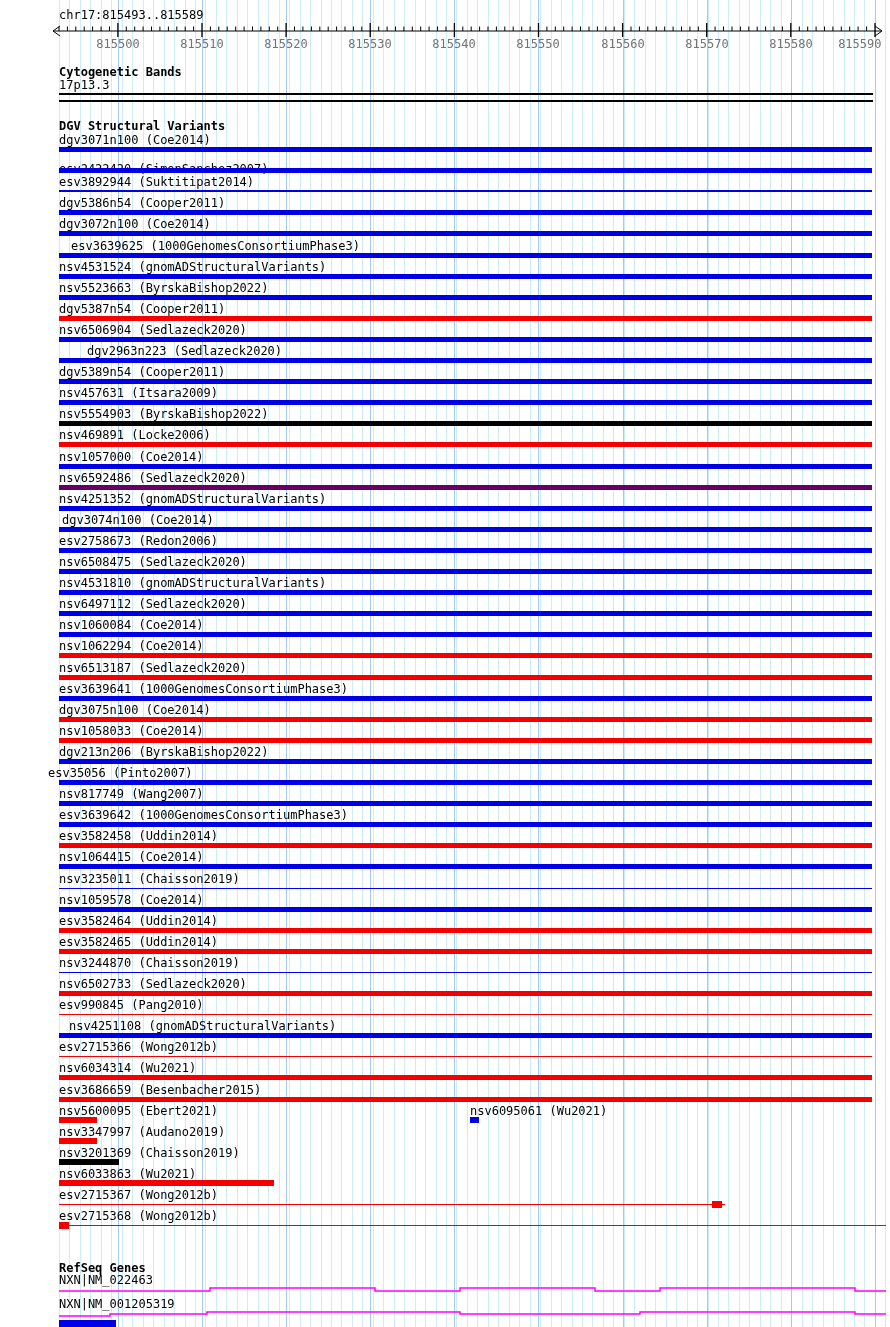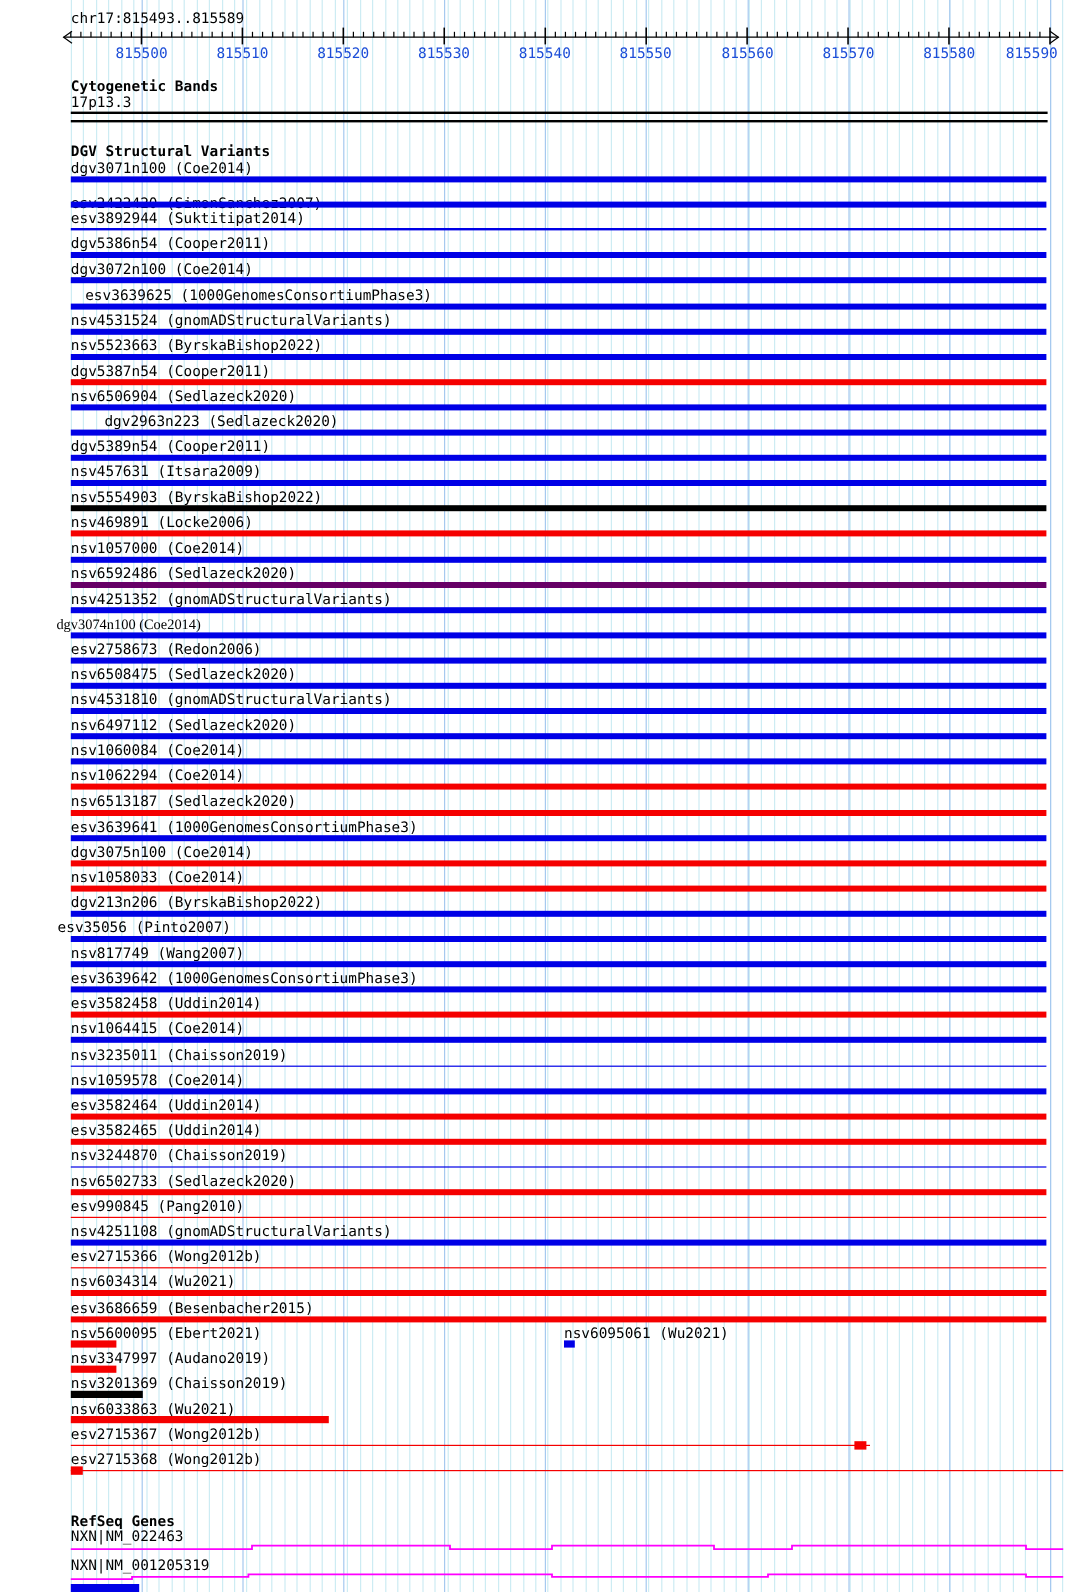--- a/index.html
+++ b/index.html
@@ -4,21 +4,21 @@
 <style>
   html,body{margin:0;padding:0;background:#fff;}
   #canvas{
     position:relative;width:890px;height:1327px;background:#ffffff;
     overflow:hidden;font-family:"DejaVu Sans Mono",monospace;
   }
   .gridline{position:absolute;top:0;height:1327px;width:1px;pointer-events:none;}
   .lbl{position:absolute;font:12px "DejaVu Sans Mono",monospace;line-height:12px;
        color:#000;white-space:nowrap;}
   .hdr{font-weight:bold;}
-  .tick-label{position:absolute;font:12px "DejaVu Sans Mono",monospace;color:#1d4ed8;
+  .tick-label{position:absolute;font:12px "DejaVu Sans Mono",monospace;color:#737373;
        white-space:nowrap;transform:translateX(-50%);}
   #cytoband-rect{position:absolute;left:59px;top:93px;width:814px;height:9px;
        border-top:2px solid #000;border-bottom:2px solid #000;box-sizing:border-box;}
   svg{position:absolute;left:0;top:0;}
 </style>
 </head>
 <body>
 
 <div id="canvas">
   <div id="grid">
@@ -273,21 +273,21 @@
       <div class="lbl" style="left: 59px; top: 408px;">nsv5554903 (ByrskaBishop2022)</div>
       <div style="position: absolute; left: 59px; top: 421px; width: 813px; height: 5px; background: rgb(0, 0, 0);"></div>
       <div class="lbl" style="left: 59px; top: 429px;">nsv469891 (Locke2006)</div>
       <div style="position: absolute; left: 59px; top: 442px; width: 813px; height: 5px; background: rgb(245, 0, 0);"></div>
       <div class="lbl" style="left: 59px; top: 451px;">nsv1057000 (Coe2014)</div>
       <div style="position: absolute; left: 59px; top: 464px; width: 813px; height: 5px; background: rgb(0, 0, 230);"></div>
       <div class="lbl" style="left: 59px; top: 472px;">nsv6592486 (Sedlazeck2020)</div>
       <div style="position: absolute; left: 59px; top: 485px; width: 813px; height: 5px; background: rgb(102, 0, 102);"></div>
       <div class="lbl" style="left: 59px; top: 493px;">nsv4251352 (gnomADStructuralVariants)</div>
       <div style="position: absolute; left: 59px; top: 506px; width: 813px; height: 5px; background: rgb(0, 0, 230);"></div>
-      <div class="lbl" style="left: 47px; top: 514px; font-family: Liberation Serif, serif;">dgv3074n100 (Coe2014)</div>
+      <div class="lbl" style="left: 62px; top: 514px;">dgv3074n100 (Coe2014)</div>
       <div style="position: absolute; left: 59px; top: 527px; width: 813px; height: 5px; background: rgb(0, 0, 230);"></div>
       <div class="lbl" style="left: 59px; top: 535px;">esv2758673 (Redon2006)</div>
       <div style="position: absolute; left: 59px; top: 548px; width: 813px; height: 5px; background: rgb(0, 0, 230);"></div>
       <div class="lbl" style="left: 59px; top: 556px;">nsv6508475 (Sedlazeck2020)</div>
       <div style="position: absolute; left: 59px; top: 569px; width: 813px; height: 5px; background: rgb(0, 0, 230);"></div>
       <div class="lbl" style="left: 59px; top: 577px;">nsv4531810 (gnomADStructuralVariants)</div>
       <div style="position: absolute; left: 59px; top: 590px; width: 813px; height: 5px; background: rgb(0, 0, 230);"></div>
       <div class="lbl" style="left: 59px; top: 598px;">nsv6497112 (Sedlazeck2020)</div>
       <div style="position: absolute; left: 59px; top: 611px; width: 813px; height: 5px; background: rgb(0, 0, 230);"></div>
       <div class="lbl" style="left: 59px; top: 619px;">nsv1060084 (Coe2014)</div>
@@ -321,21 +321,21 @@
       <div class="lbl" style="left: 59px; top: 915px;">esv3582464 (Uddin2014)</div>
       <div style="position: absolute; left: 59px; top: 928px; width: 813px; height: 5px; background: rgb(245, 0, 0);"></div>
       <div class="lbl" style="left: 59px; top: 936px;">esv3582465 (Uddin2014)</div>
       <div style="position: absolute; left: 59px; top: 949px; width: 813px; height: 5px; background: rgb(245, 0, 0);"></div>
       <div class="lbl" style="left: 59px; top: 957px;">nsv3244870 (Chaisson2019)</div>
       <div style="position: absolute; left: 59px; top: 972px; width: 813px; height: 1px; background: rgb(0, 0, 230);"></div>
       <div class="lbl" style="left: 59px; top: 978px;">nsv6502733 (Sedlazeck2020)</div>
       <div style="position: absolute; left: 59px; top: 991px; width: 813px; height: 5px; background: rgb(245, 0, 0);"></div>
       <div class="lbl" style="left: 59px; top: 999px;">esv990845 (Pang2010)</div>
       <div style="position: absolute; left: 59px; top: 1014px; width: 813px; height: 1px; background: rgb(245, 0, 0);"></div>
-      <div class="lbl" style="left: 59px; top: 1020px;">nsv4251108 (gnomADStructuralVariants)</div>
+      <div class="lbl" style="left: 69px; top: 1020px;">nsv4251108 (gnomADStructuralVariants)</div>
       <div style="position: absolute; left: 59px; top: 1033px; width: 813px; height: 5px; background: rgb(0, 0, 230);"></div>
       <div class="lbl" style="left: 59px; top: 1041px;">esv2715366 (Wong2012b)</div>
       <div style="position: absolute; left: 59px; top: 1056px; width: 813px; height: 1px; background: rgb(245, 0, 0);"></div>
       <div class="lbl" style="left: 59px; top: 1062px;">nsv6034314 (Wu2021)</div>
       <div style="position: absolute; left: 59px; top: 1075px; width: 813px; height: 5px; background: rgb(245, 0, 0);"></div>
       <div class="lbl" style="left: 59px; top: 1084px;">esv3686659 (Besenbacher2015)</div>
       <div style="position: absolute; left: 59px; top: 1097px; width: 813px; height: 5px; background: rgb(245, 0, 0);"></div>
       <div class="lbl" style="left: 59px; top: 1105px;">nsv5600095 (Ebert2021)</div>
       <div style="position: absolute; left: 59px; top: 1117px; width: 38px; height: 6px; background: rgb(245, 0, 0);"></div>
       <div class="lbl" style="left: 470px; top: 1105px;">nsv6095061 (Wu2021)</div>

